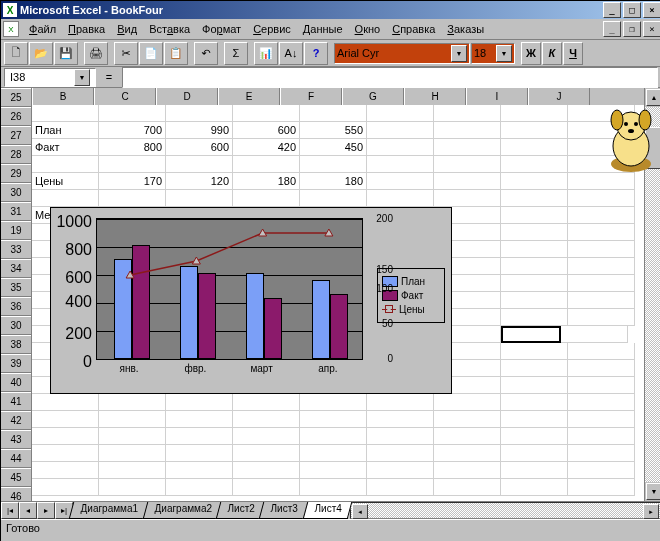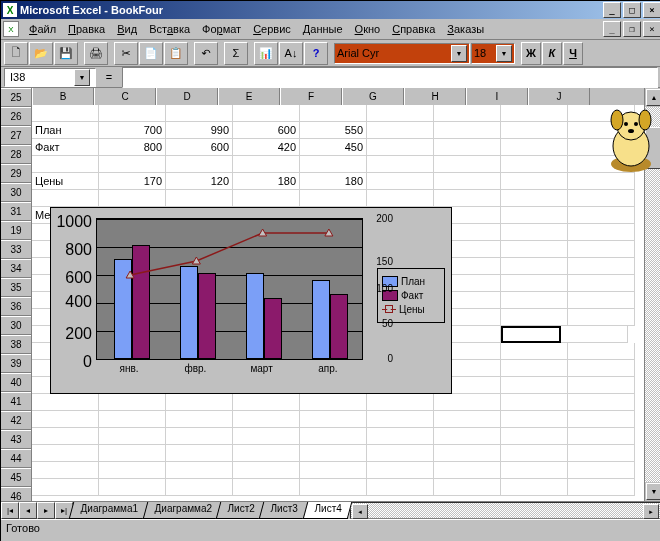--- a/index.html
+++ b/index.html
@@ -465,21 +465,21 @@
           </div>
         <div class="yaxis-l" style="top:145px">0</div>
             <div class="yaxis-l" style="top:117px">200</div>
             <div class="yaxis-l" style="top:85px">400</div>
             <div class="yaxis-l" style="top:61px">600</div>
             <div class="yaxis-l" style="top:33px">800</div>
             <div class="yaxis-l" style="top:5px">1000</div>
             <div class="yaxis-r" style="top:145px">0</div>
             <div class="yaxis-r" style="top:110px">50</div>
             <div class="yaxis-r" style="top:75px">100</div>
-            <div class="yaxis-r" style="top:48px">150</div>
+            <div class="yaxis-r" style="top:56px">150</div>
             <div class="yaxis-r" style="top:5px">200</div>
             <div class="xlabel" style="left:48.125px">янв.</div>
             <div class="xlabel" style="left:114.375px">фвр.</div>
             <div class="xlabel" style="left:180.625px">март</div>
             <div class="xlabel" style="left:246.875px">апр.</div>
           </div>
       </div>
     </div>
     <div class="scroll-v">
       <div class="scroll-btn">▲</div>

